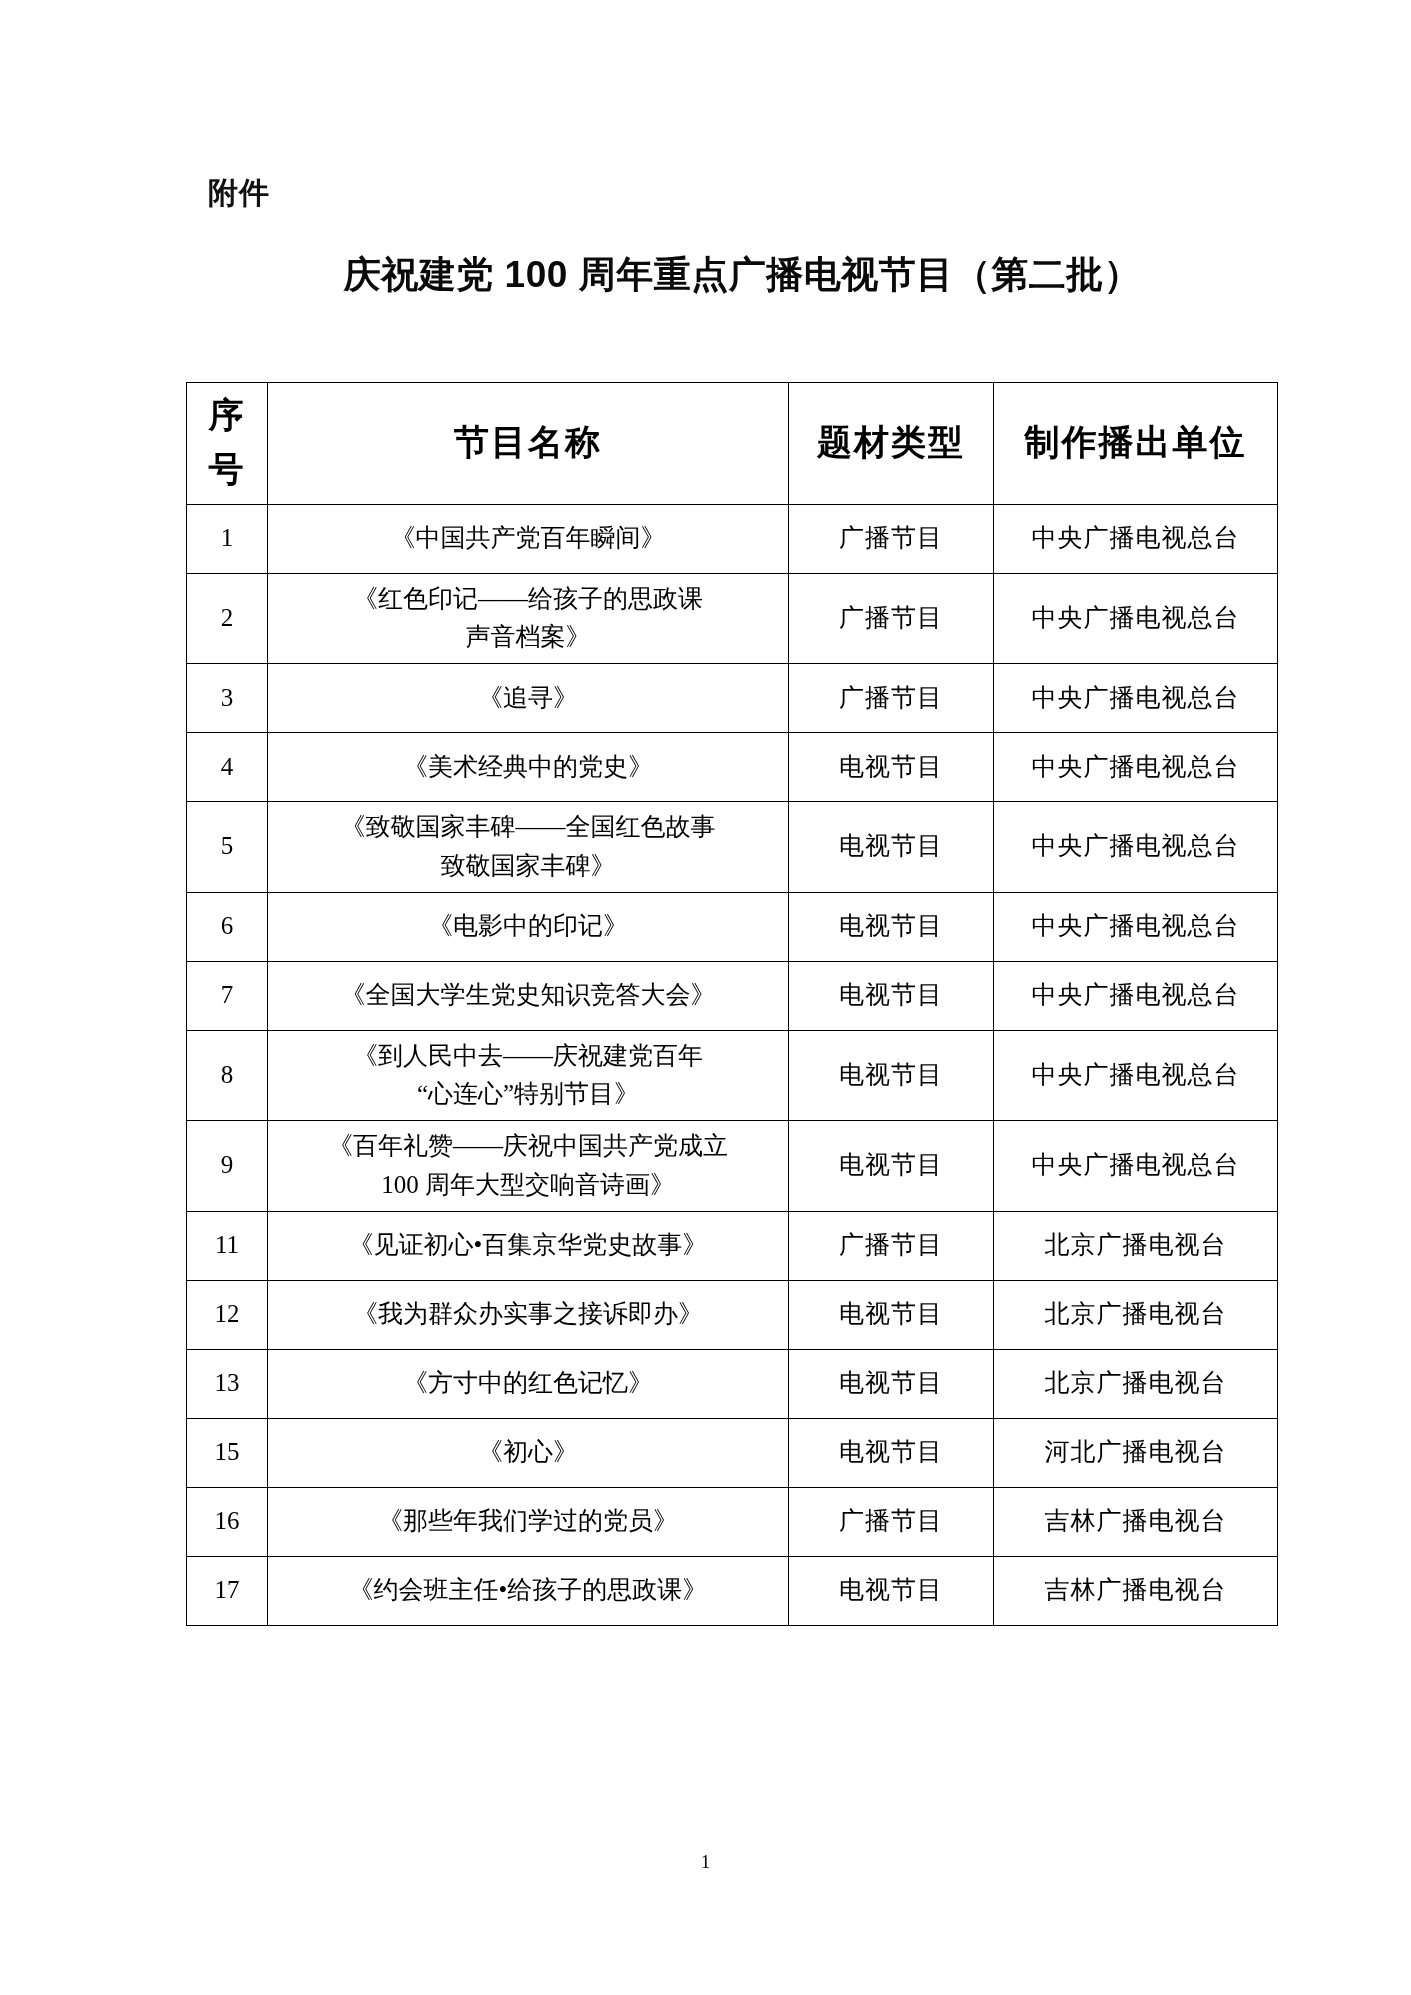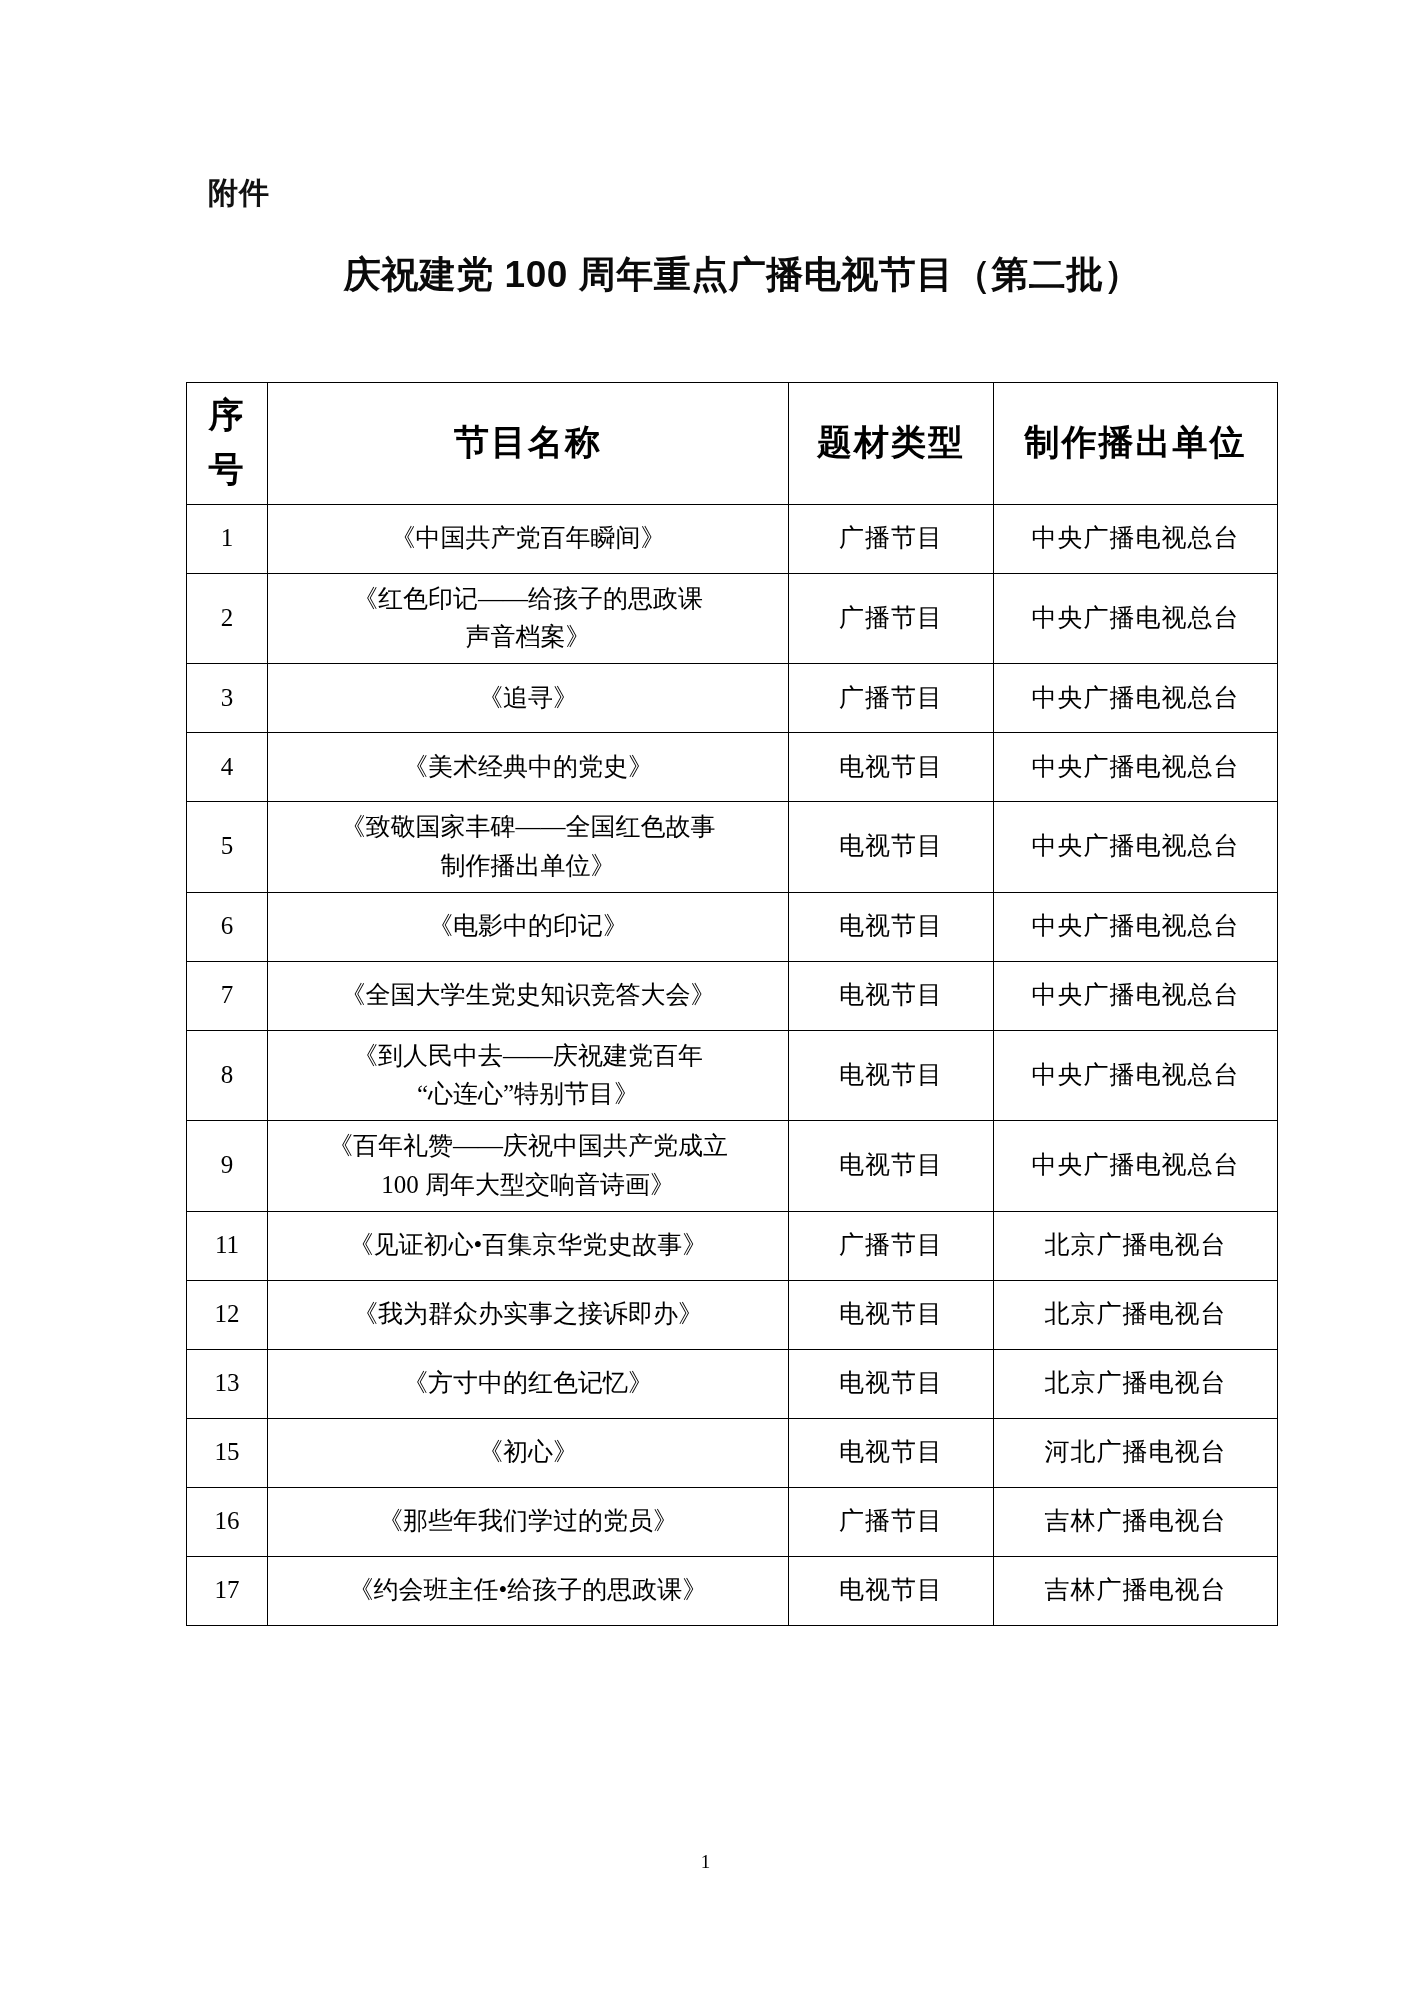--- a/index.html
+++ b/index.html
@@ -154,21 +154,21 @@
             <td class="col-name">
               <span class="name-cell">《美术经典中的党史》</span>
             </td>
             <td class="col-type">电视节目</td>
             <td class="col-unit">中央广播电视总台</td>
           </tr>
           <tr class="tall">
             <td class="col-no">5</td>
             <td class="col-name">
               <span class="name-cell">《致敬国家丰碑——全国红色故事</span>
-              <span class="name-cell l2">制作播出单位》</span>
+              <span class="name-cell l2">致敬国家丰碑》</span>
             </td>
             <td class="col-type">电视节目</td>
             <td class="col-unit">中央广播电视总台</td>
           </tr>
           <tr>
             <td class="col-no">6</td>
             <td class="col-name">
               <span class="name-cell">《电影中的印记》</span>
             </td>
             <td class="col-type">电视节目</td>

